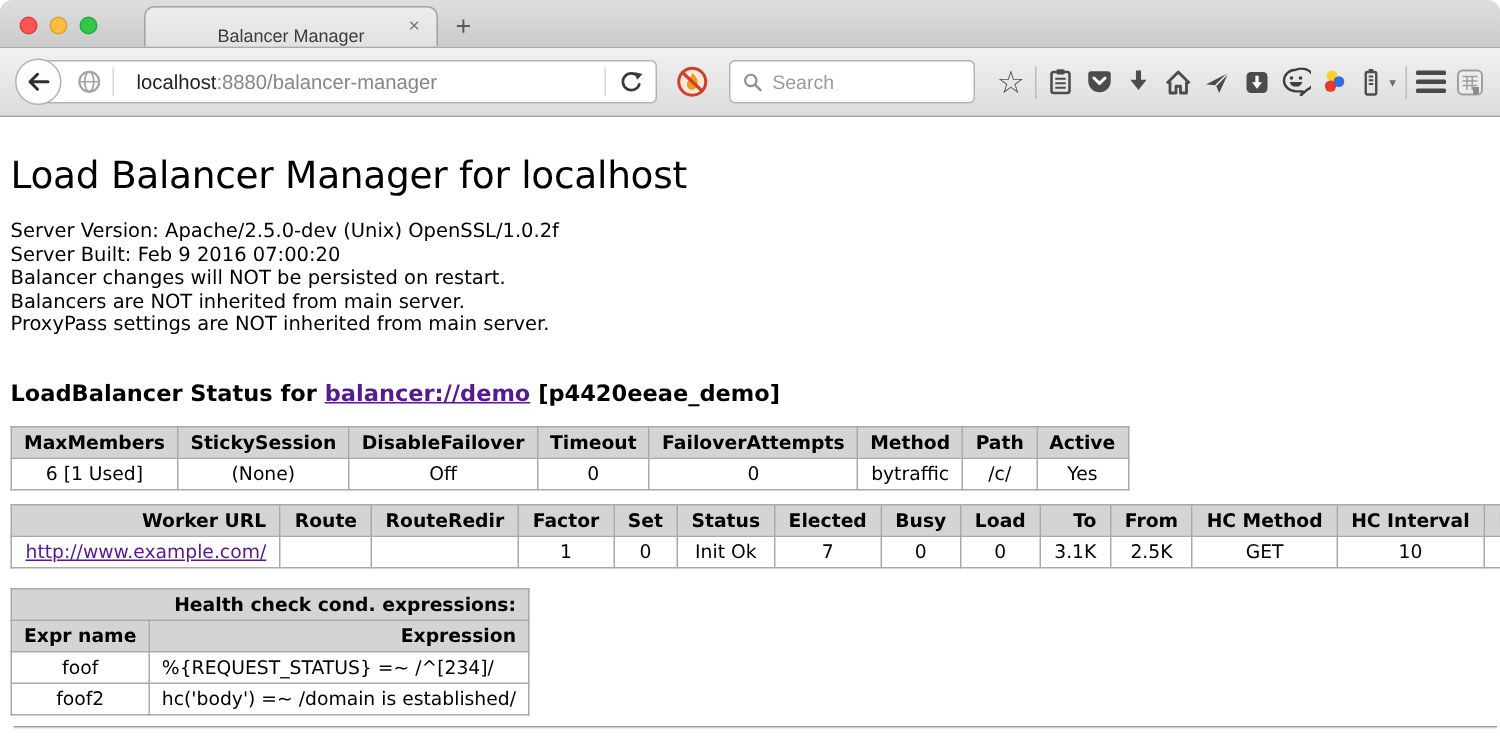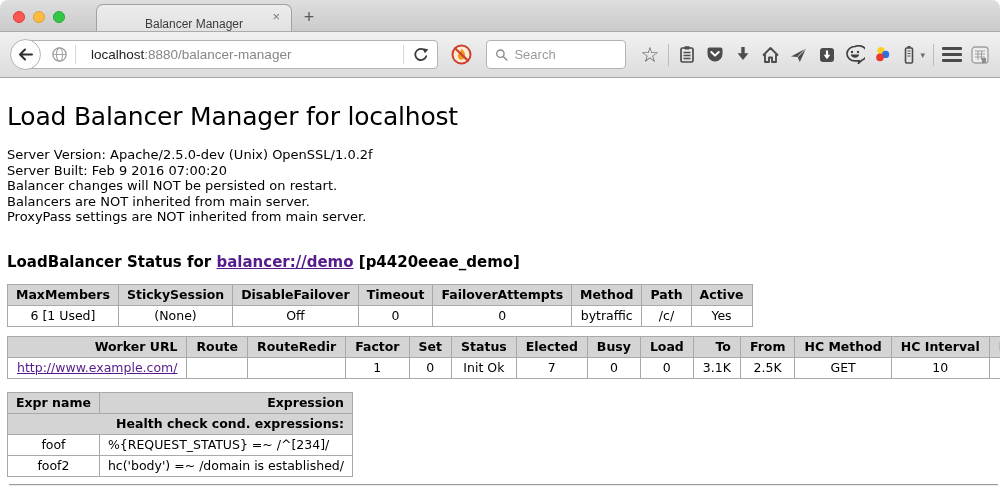--- a/index.html
+++ b/index.html
@@ -21,21 +21,21 @@
 
   
   .toolbar { height: 46px; background: linear-gradient(#f1f1f1, #dcdcdc); border-bottom: 1px solid #a3a3a3; display: flex; align-items: center; padding: 0 10px; }
   .back-btn { width: 31px; height: 31px; border-radius: 50%; background: #fdfdfd; border: 1px solid #b3b3b3; display: flex; align-items: center; justify-content: center; z-index: 2; margin-right: -15px; flex: none; }
   .urlbar { width: 412px; height: 29px; background: #fff; border: 1px solid #b3b3b3; border-radius: 4px; display: flex; align-items: center; padding: 0 6px 0 24px; flex: none; }
   .url-text { flex: 1; font-size: 13.5px; white-space: nowrap; overflow: hidden; margin-left: 8px; }
   .url-host { color: #242424; }
   .url-rest { color: #868686; }
   .vsep-in { width: 1px; height: 19px; background: #d7d7d7; margin: 0 7px; }
   .block-btn { margin: 0 13px 0 12px; flex: none; display: flex; }
-  .searchbar { width: 140px; height: 29px; background: #fff; border: 1px solid #b3b3b3; border-radius: 4px; display: flex; align-items: center; gap: 6px; padding: 0 8px; flex: none; }
+  .searchbar { width: 164px; height: 29px; background: #fff; border: 1px solid #b3b3b3; border-radius: 4px; display: flex; align-items: center; gap: 6px; padding: 0 8px; flex: none; }
   .searchbar input { border: none; outline: none; width: 100%; font-size: 13px; color: #555; background: transparent; font-family: "Liberation Sans", sans-serif; }
   .searchbar input::placeholder { color: #9a9a9a; }
   .tool-icons { display: flex; align-items: center; margin-left: 14px; gap: 0; flex: 1; justify-content: space-between; }
   .tbtn { display: flex; align-items: center; justify-content: center; min-width: 20px; }
   .sep { width: 1px; height: 22px; background: #bcbcbc; }
   .glyph-star { font-size: 21px; color: #515151; line-height: 20px; font-family: "DejaVu Sans", sans-serif; }
   .caret { font-size: 9px; color: #6d6d6d; margin-left: 4px; }
   .burger { display: flex; flex-direction: column; gap: 3px; }
   .burger span { display: block; width: 20px; height: 3px; background: #4a4a4a; border-radius: 1px; }
   .batwrap { display: flex; align-items: center; }
@@ -274,25 +274,25 @@
         <td>10</td>
         <td>1 (0)</td>
 
       </tr>
     </tbody>
       </table>
 
     <table id="health-table">
       <tbody>
           <tr>
+        <th colspan="2">Health check cond. expressions:</th>
+      </tr>
+      <tr>
         <th>Expr name</th>
         <th>Expression</th>
-      </tr>
-      <tr>
-        <th colspan="2">Health check cond. expressions:</th>
       </tr>
       <tr>
         <td>foof</td>
         <td class="expr">%{REQUEST_STATUS} =~ /^[234]/</td>
       </tr>
       <tr>
         <td>foof2</td>
         <td class="expr">hc('body') =~ /domain is established/</td>
       </tr>
     </tbody>

